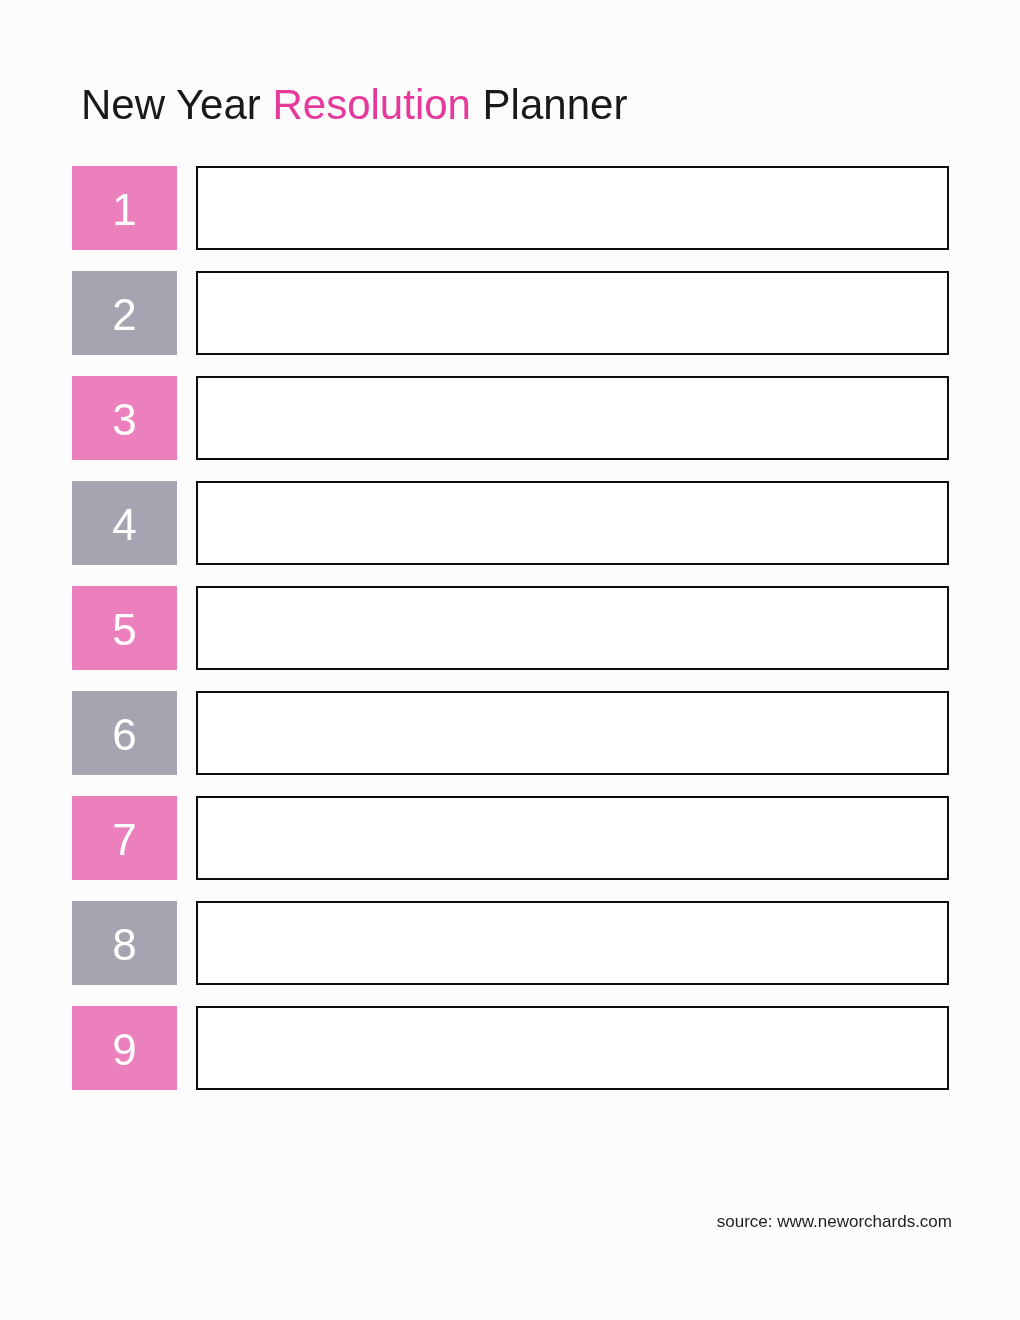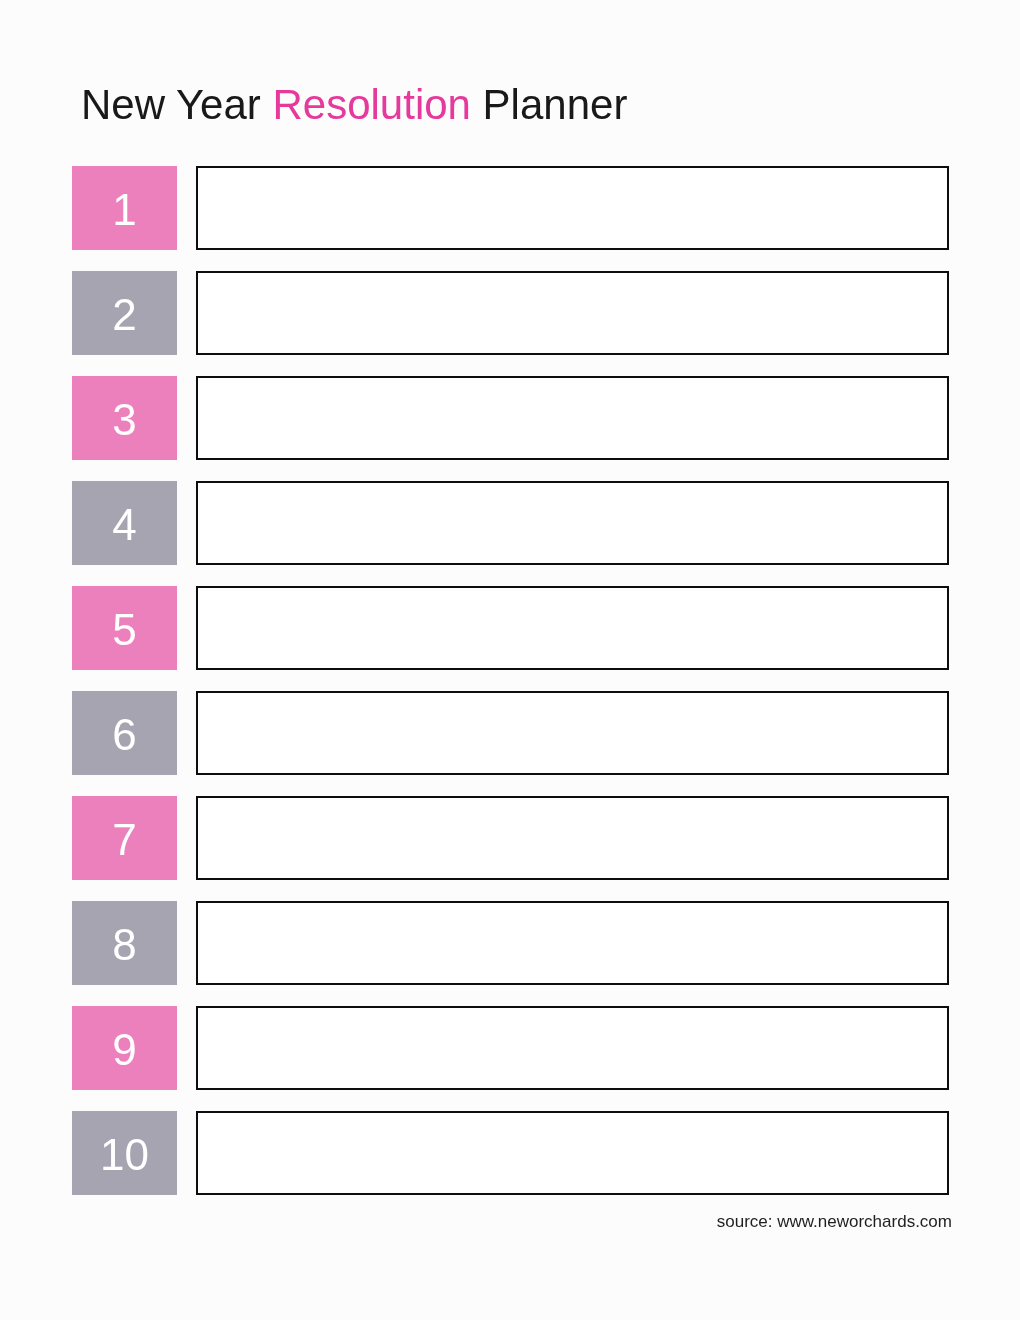--- a/index.html
+++ b/index.html
@@ -107,19 +107,15 @@
   <div class="row">
     <div class="num" style="background: rgb(165, 164, 176);">8</div>
     <div class="box"></div>
   </div>
 
   <div class="row">
     <div class="num" style="background: rgb(236, 128, 188);">9</div>
     <div class="box"></div>
   </div>
 
-  <div class="row">
-    <div class="num" style="background: rgb(165, 164, 176);">10</div>
-    <div class="box"></div>
-  </div>
 </div>
 
 <div class="source">source: www.neworchards.com</div>
 
 </body></html>

